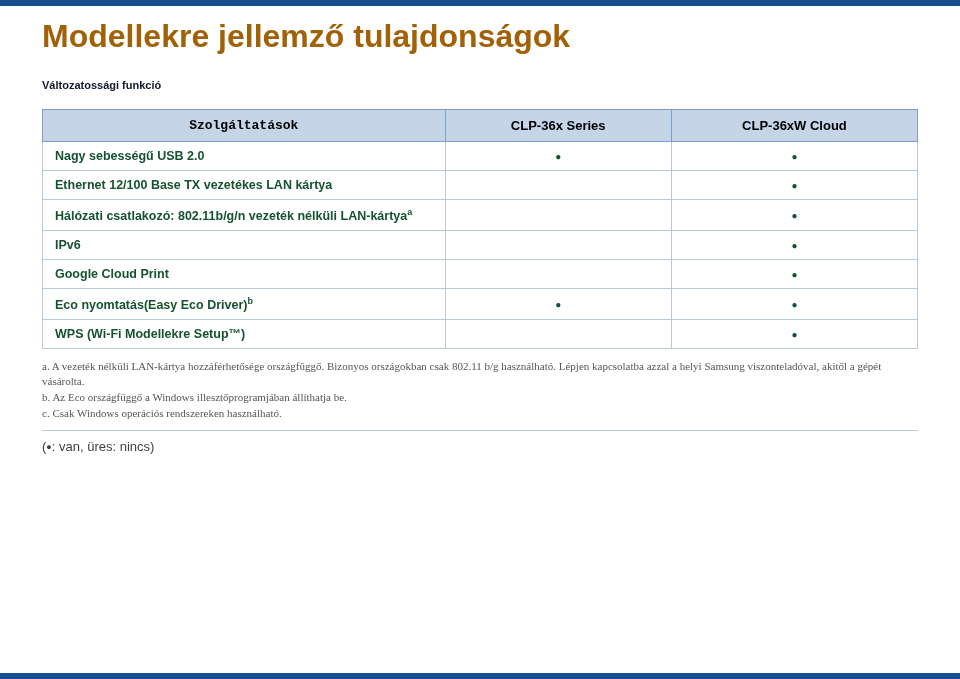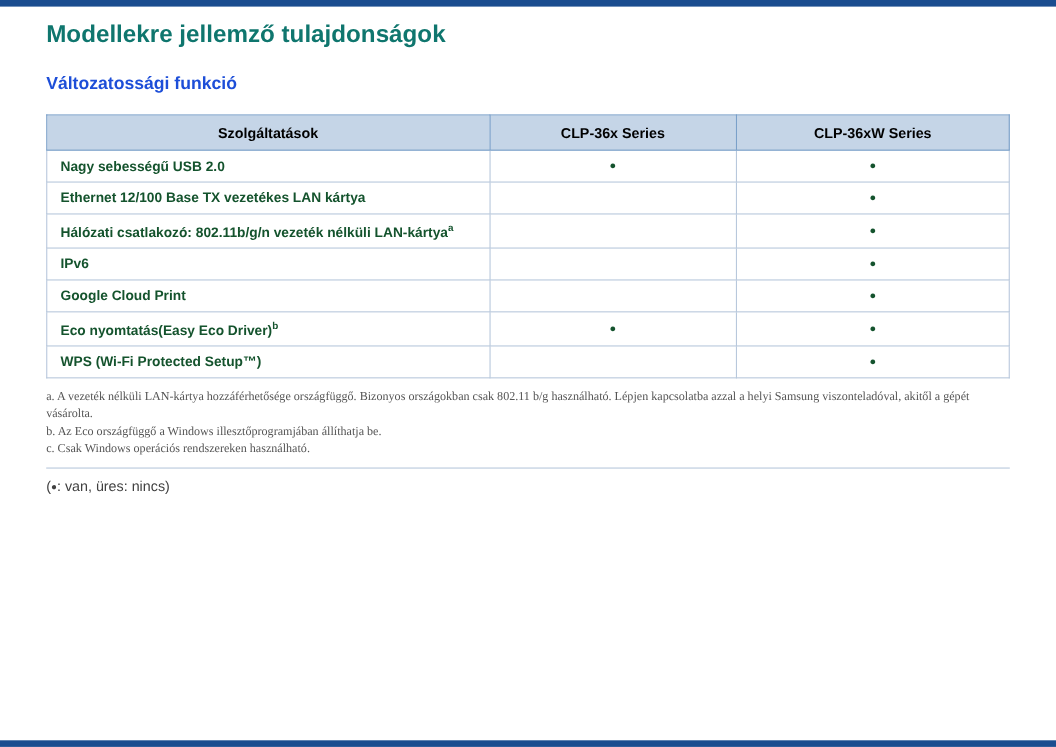--- a/index.html
+++ b/index.html
@@ -13,46 +13,47 @@
       font-family: Arial, Helvetica, sans-serif;
       background: #fff;
       position: relative;
       border-top: 6px solid #1a4d8f;
       border-bottom: 6px solid #1a4d8f;
     }
     .content {
       padding: 12px 42px 30px 42px;
     }
     .title {
-      font-size: 22px;
+      font-size: 32px;
       font-weight: bold;
-      color: #0f766e;
+      color: #a16207;
       margin-bottom: 24px;
     }
     .subtitle {
-      font-size: 16px;
+      font-size: 11px;
       font-weight: bold;
-      color: #1d4ed8;
+      color: #0f172a;
       margin-bottom: 18px;
     }
     .tbl {
       width: 100%;
       border-collapse: collapse;
     }
     .tbl th {
       background: #c5d5e7;
       border: 1px solid #7aa0c9;
       font-size: 13px;
       font-weight: bold;
       color: #000;
       text-align: center;
       padding: 8px 10px;
     }
     .tbl th.svc {
       width: 46%;
+      font-family: Liberation Mono, monospace;
     }
     .tbl td {
       border: 1px solid #b8c8dc;
       font-size: 12.5px;
       padding: 7px 12px;
       color: #14532d;
       vertical-align: middle;
     }
     .tbl td.label {
       font-weight: bold;
@@ -95,21 +96,21 @@
 
 <div class="content">
   <h1 class="title">Modellekre jellemző tulajdonságok</h1>
   <h2 class="subtitle">Változatossági funkció</h2>
 
   <table class="tbl">
     <thead>
       <tr>
         <th class="svc">Szolgáltatások</th>
         <th>CLP-36x Series</th>
-        <th>CLP-36xW Series</th>
+        <th>CLP-36xW Cloud</th>
       </tr>
     </thead>
     <tbody id="tbody">
         <tr>
           <td class="label">Nagy sebességű USB 2.0</td>
           <td class="mark">●</td>
           <td class="mark">●</td>
         </tr>
         <tr>
           <td class="label">Ethernet 12/100 Base TX vezetékes LAN kártya</td>
@@ -130,21 +131,21 @@
           <td class="label">Google Cloud Print</td>
           <td class="mark"></td>
           <td class="mark">●</td>
         </tr>
         <tr>
           <td class="label">Eco nyomtatás(Easy Eco Driver)<span class="sup">b</span></td>
           <td class="mark">●</td>
           <td class="mark">●</td>
         </tr>
         <tr>
-          <td class="label">WPS (Wi-Fi Protected Setup™)</td>
+          <td class="label">WPS (Wi-Fi Modellekre Setup™)</td>
           <td class="mark"></td>
           <td class="mark">●</td>
         </tr>
       </tbody>
   </table>
 
   <div class="foot-wrap">
     <div class="footnote">
       <span>a. A vezeték nélküli LAN-kártya hozzáférhetősége országfüggő. Bizonyos országokban csak 802.11 b/g használható. Lépjen kapcsolatba azzal a helyi Samsung viszonteladóval, akitől a gépét vásárolta.</span>
     </div>

